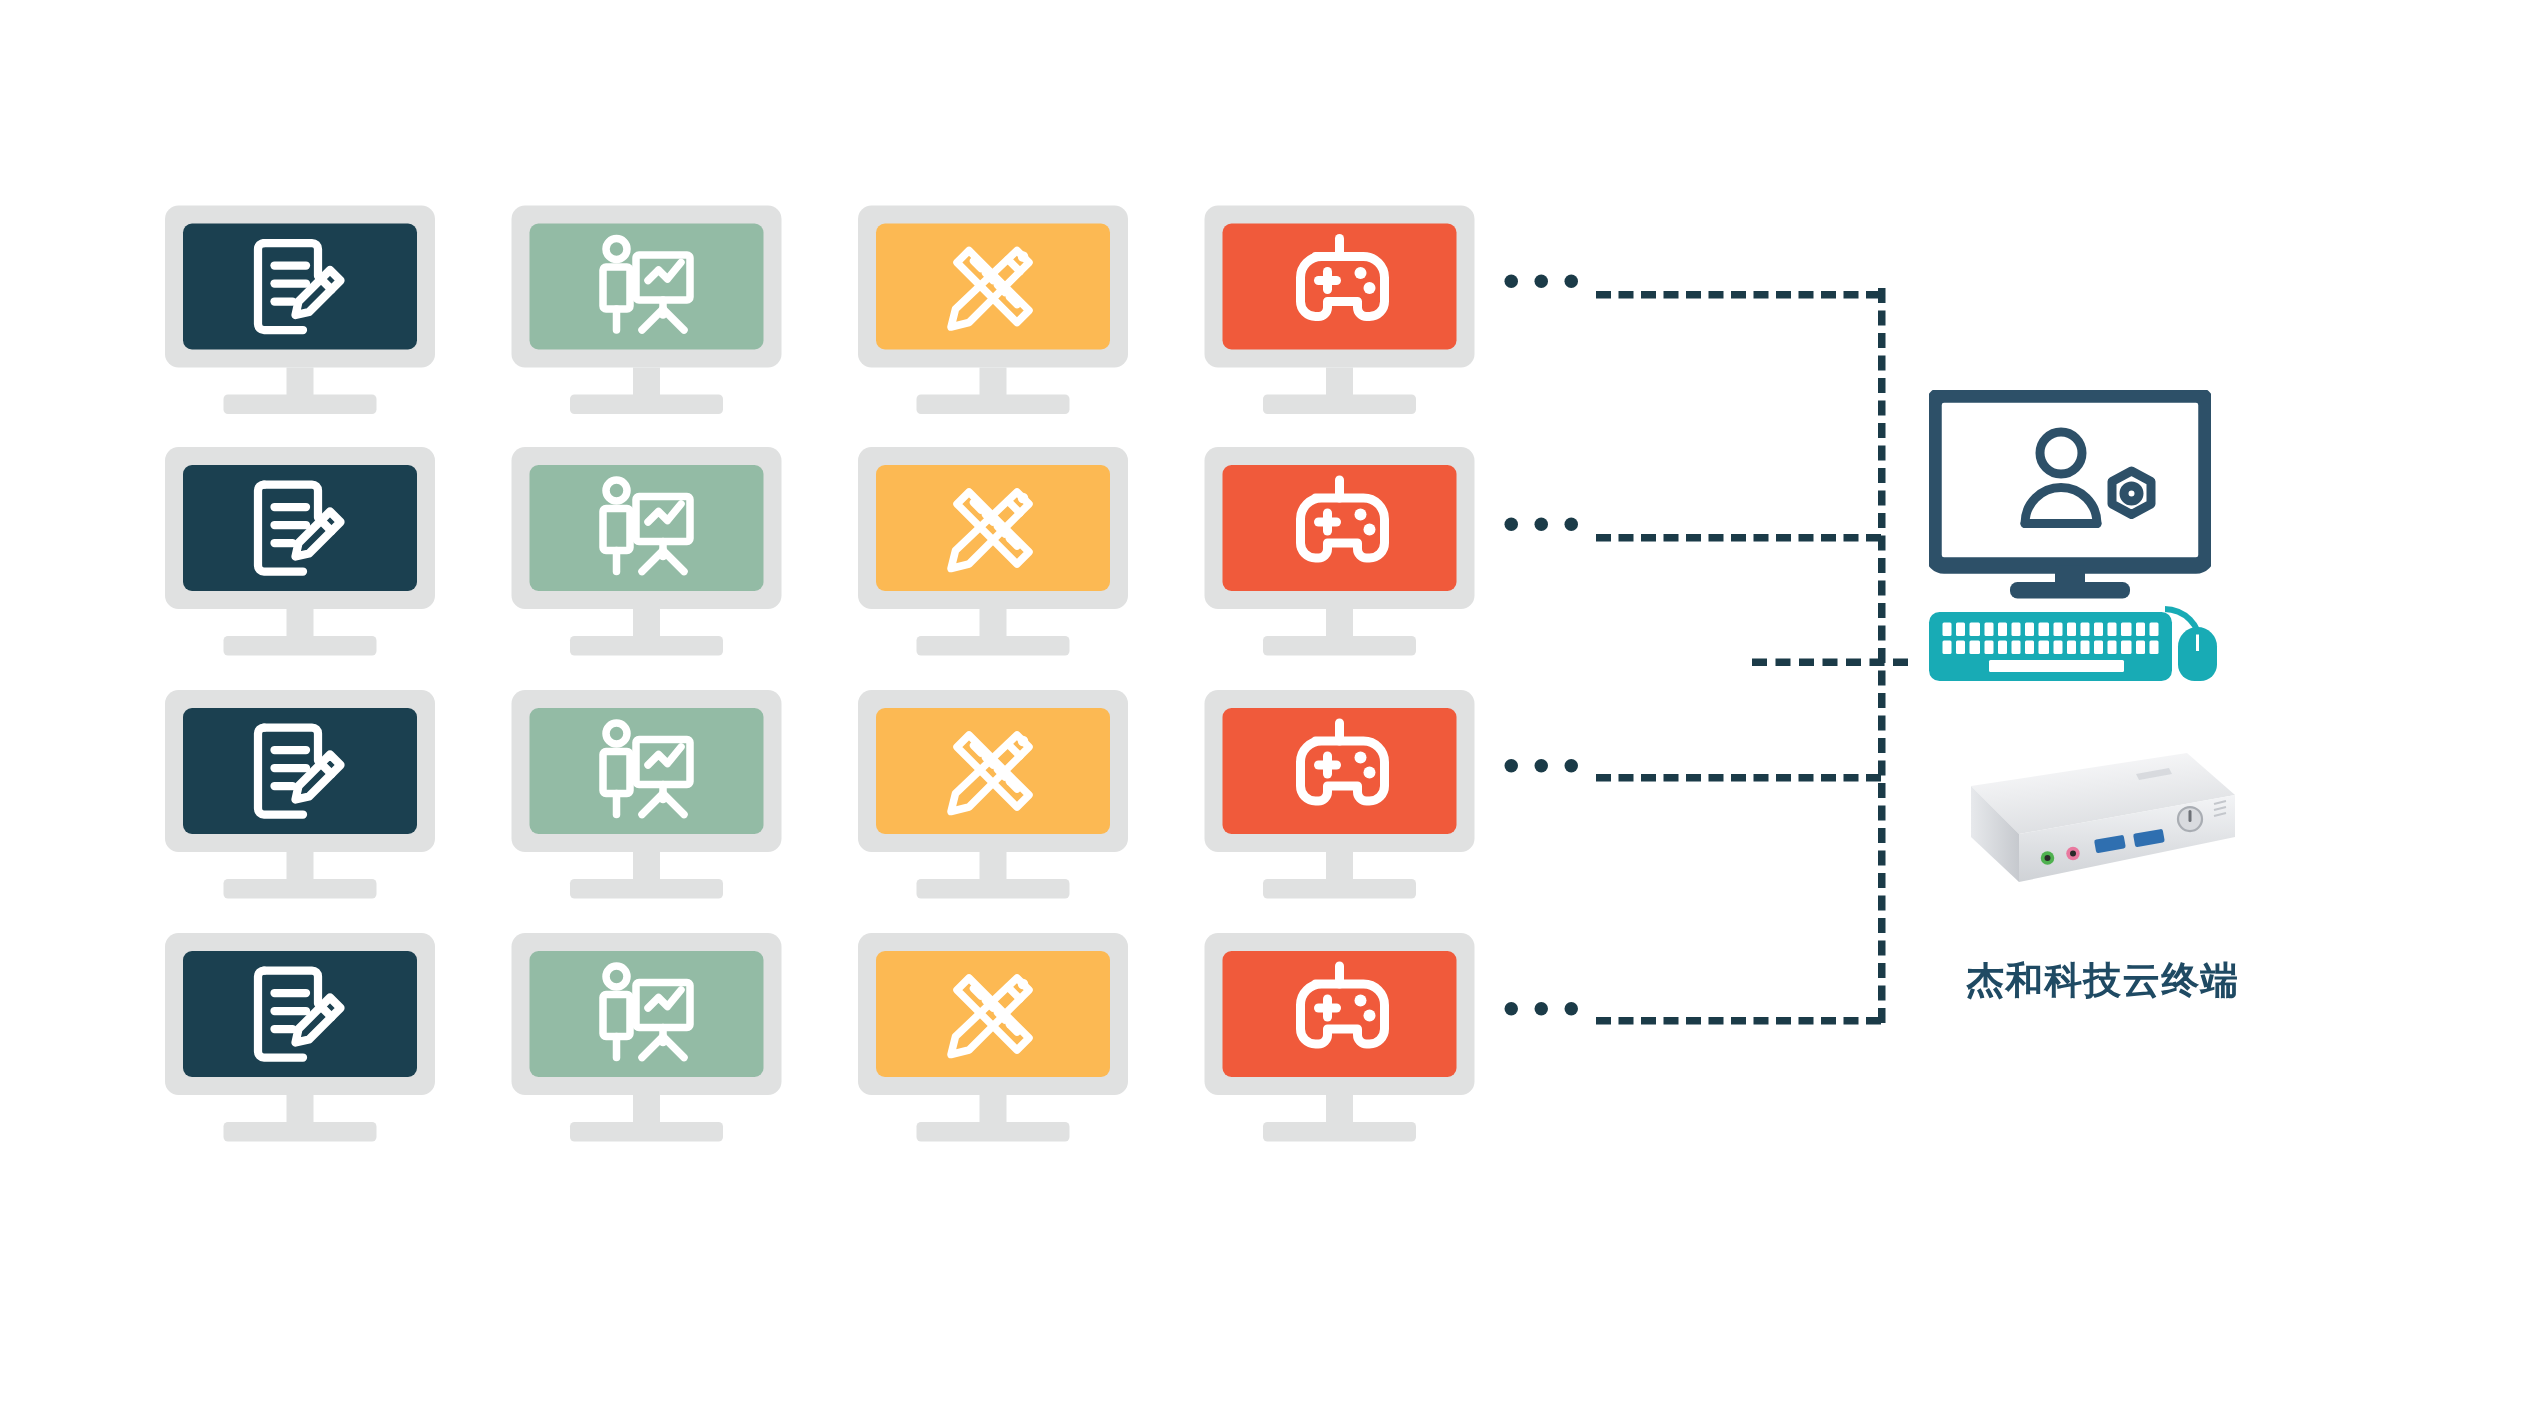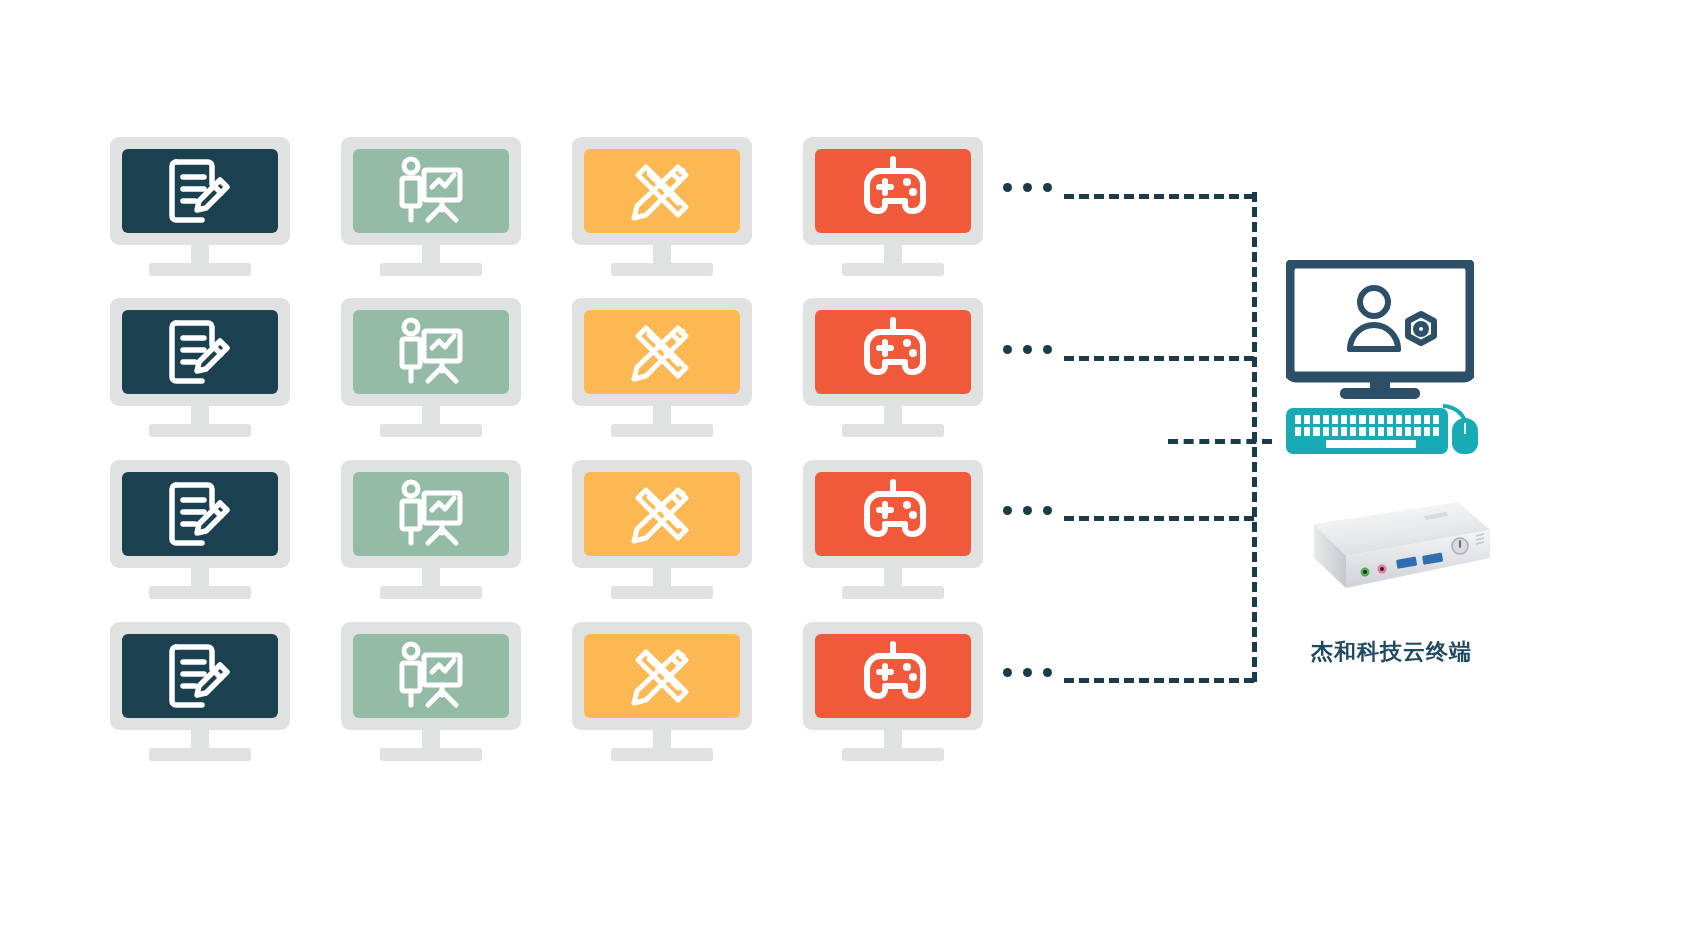--- a/index.html
+++ b/index.html
@@ -36,21 +36,21 @@
               background:#fff;border-radius:1px;}
   .mouse{position:absolute;width:26px;height:36px;background:#18abb5;
          border-radius:13px 13px 11px 11px;}
   .mouse::after{content:"";position:absolute;left:12px;top:5px;width:2px;height:11px;
                 background:#ffffff;}
   .cord{position:absolute;border:4px solid #18abb5;border-left:none;border-bottom:none;
         border-radius:0 34px 0 0;}
 
   
   .minipc{position:absolute;}
-  .caption{position:absolute;color:#1f4a63;font-weight:bold;font-size:22px;
+  .caption{position:absolute;color:#1f4a63;font-weight:bold;font-size:25px;
            letter-spacing:1px;white-space:nowrap;}
 </style>
 </head>
 <body>
 
 <div class="stage">
 
   <div id="client-grid">
       <div class="client" style="left: 110px; top: 137px;">
         <div class="bezel"></div>

